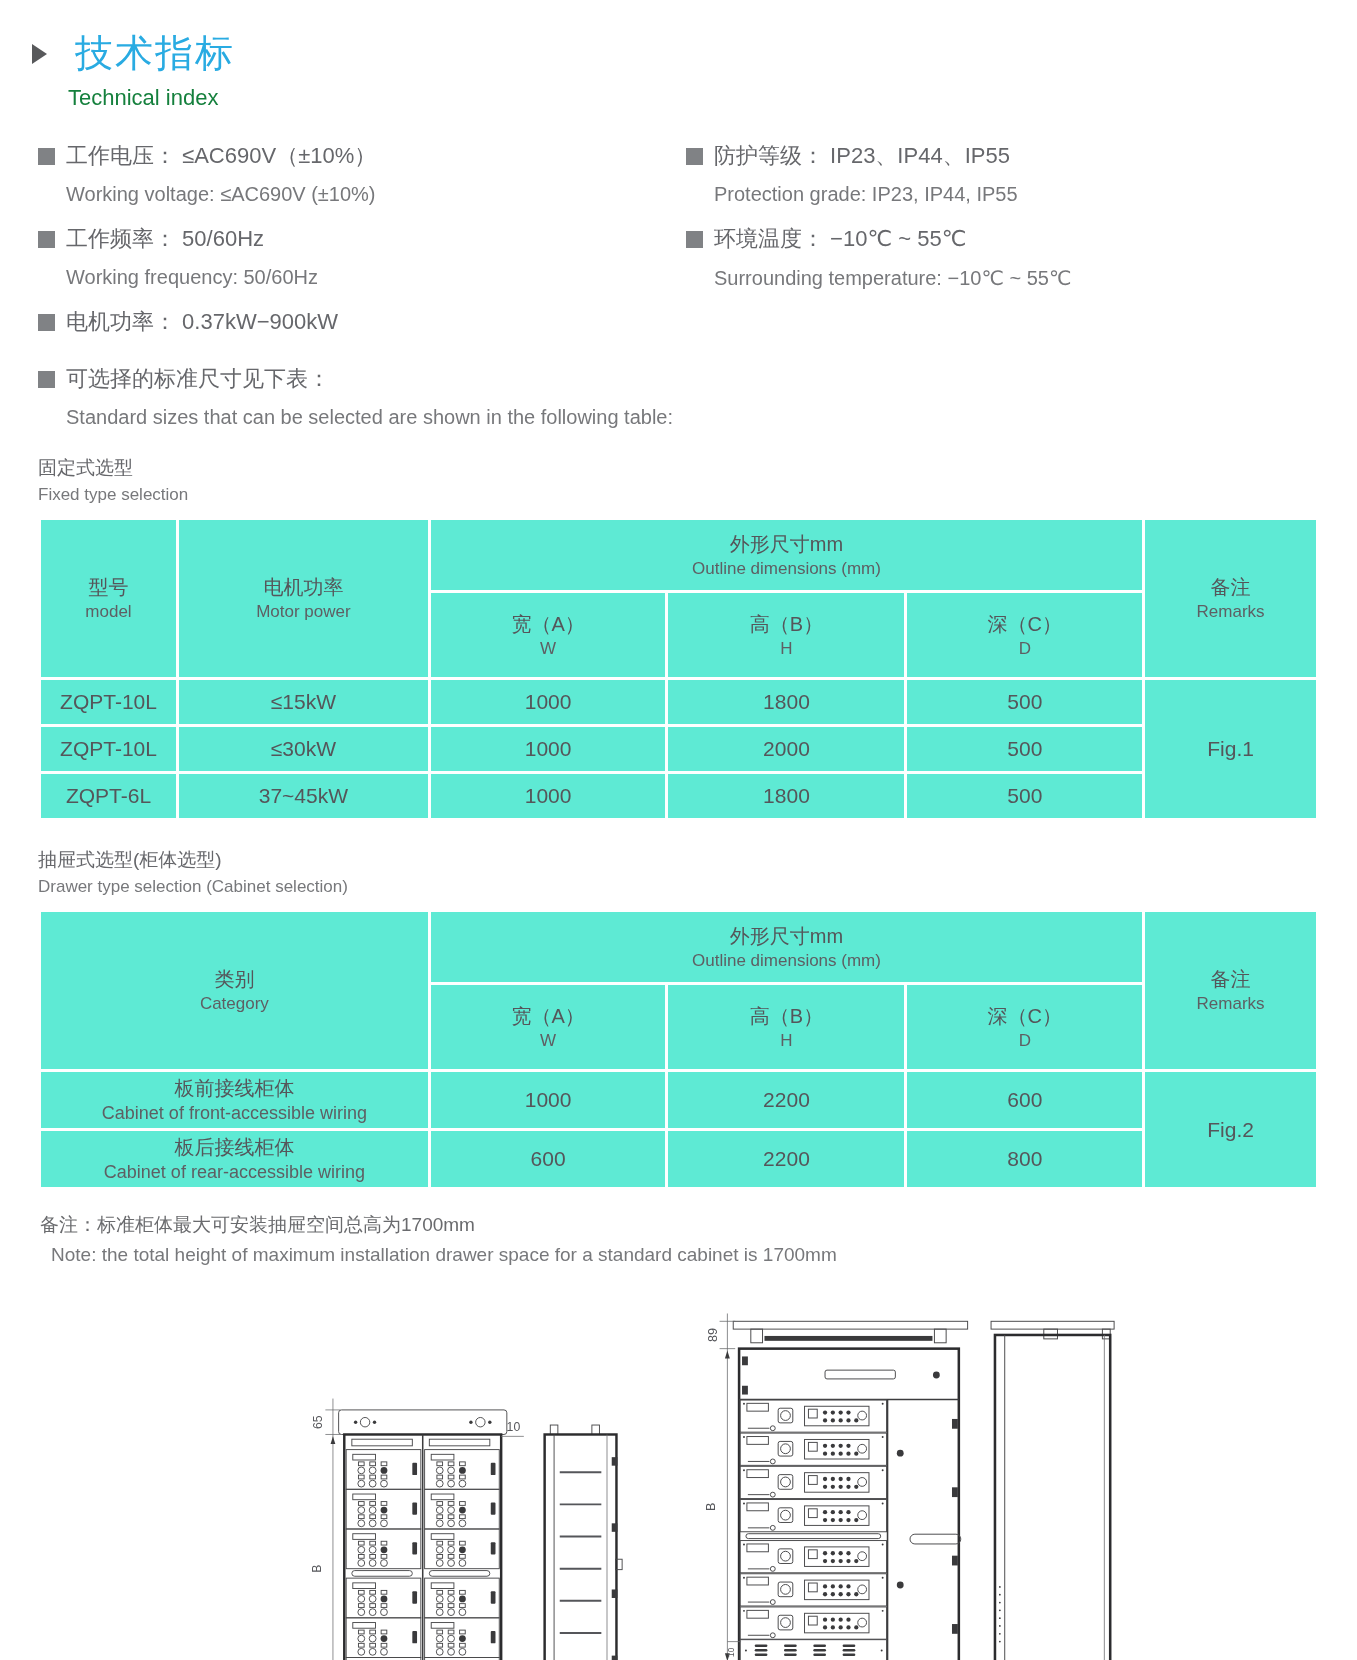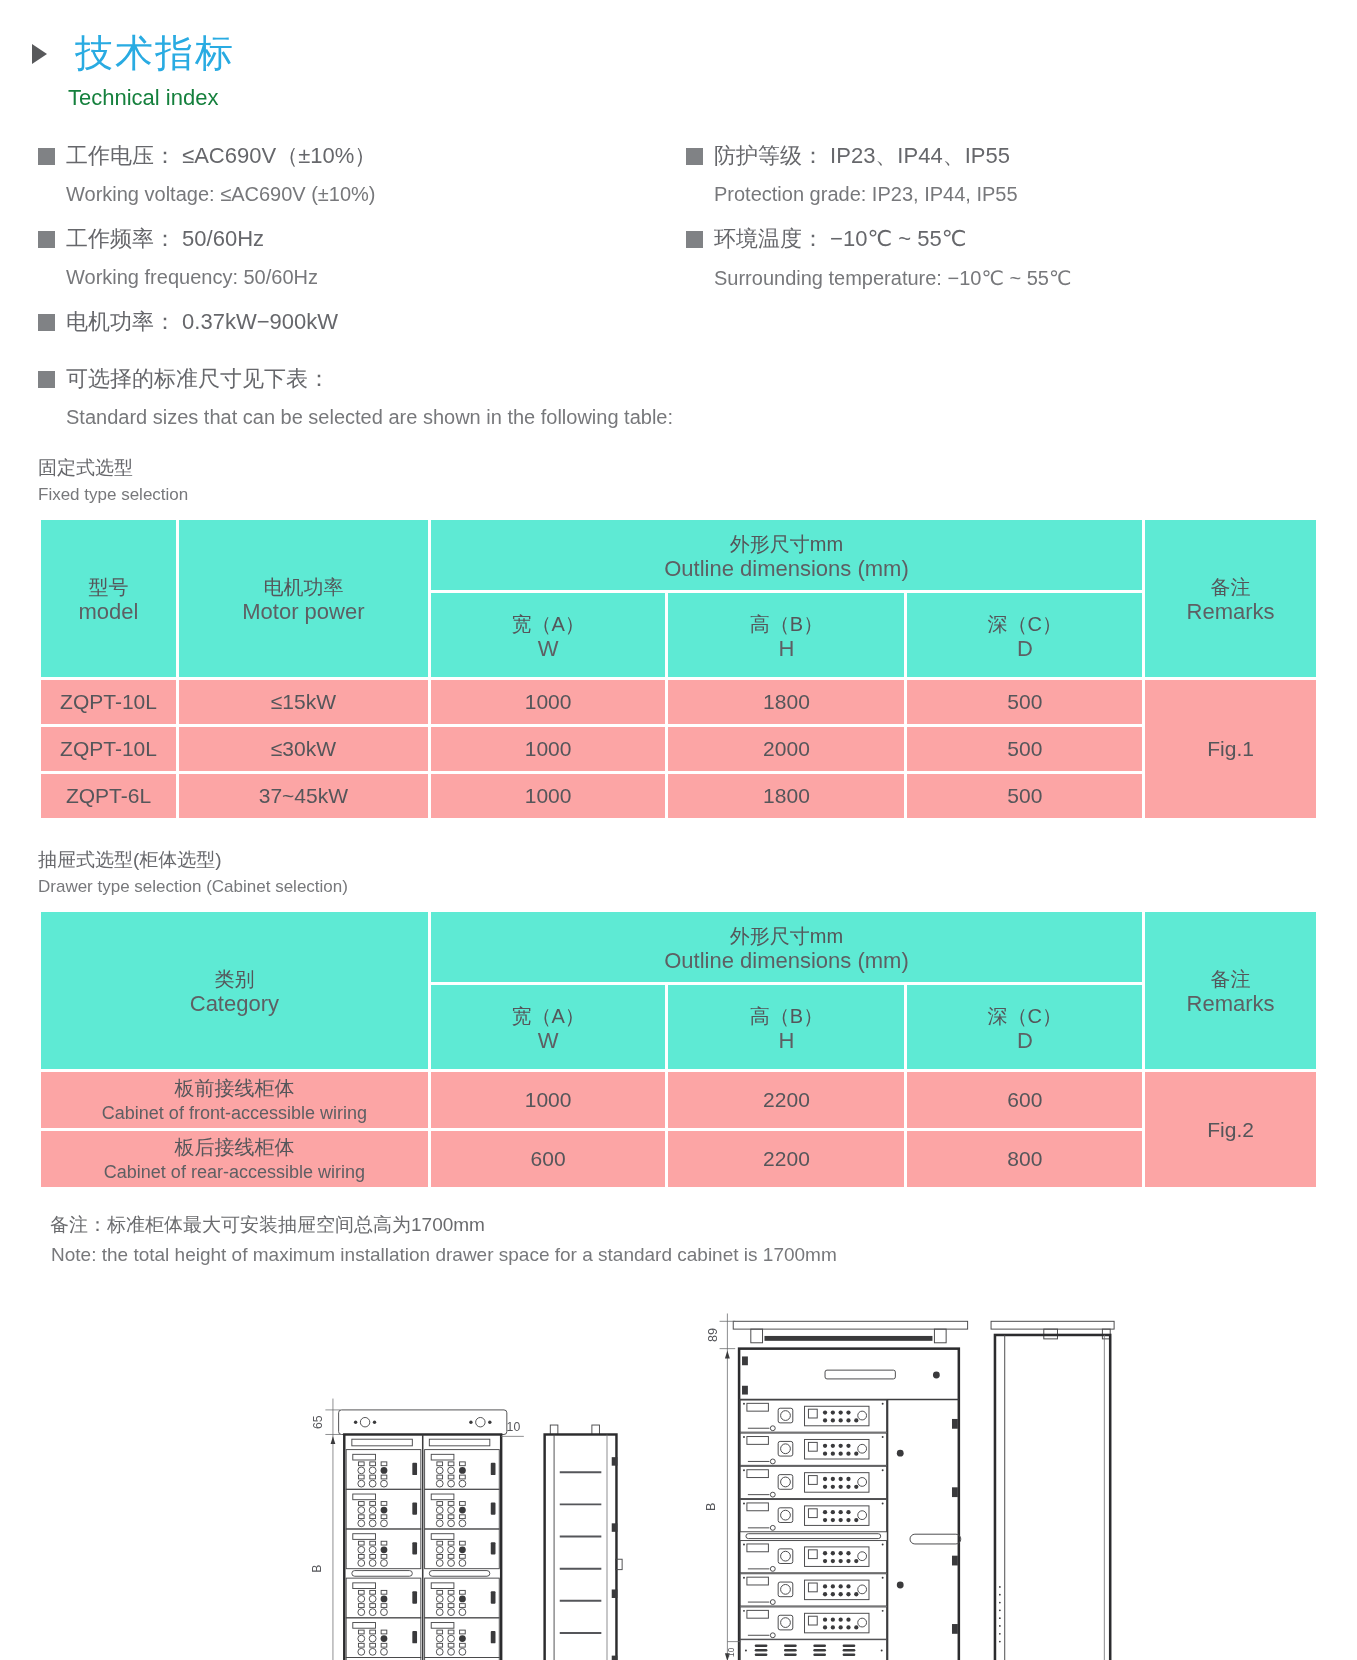--- a/index.html
+++ b/index.html
@@ -27,32 +27,32 @@
   .sizes-note{margin-top:19px;}
 
   
   .sec-zh{font-size:19px;color:#66676b;margin:26px 0 4px 0;}
   .sec-en{font-size:17px;color:#77787b;margin:0 0 12px 0;}
 
   
   table.spec-table{width:100%;border-collapse:collapse;table-layout:fixed;}
   table.spec-table td{border:3px solid #ffffff;text-align:center;vertical-align:middle;padding:0;}
   td.hc{background:#5eead4;color:#55565a;}
-  td.dc{background:#fca5a5;color:#55565a;font-size:21px;}
+  td.dc{background:#5eead4;color:#55565a;font-size:21px;}
   tr.hrow1 td{height:70px;}
   tr.hrow2 td{height:84px;}
   tr.drow td{height:44px;}
   tr.drow2 td{height:56px;}
   .h-zh{font-size:20px;line-height:26px;}
-  .h-en{font-size:22px;line-height:23px;color:#5e5f63;}
+  .h-en{font-size:17px;line-height:23px;color:#5e5f63;}
   .cat-zh{font-size:20px;line-height:25px;}
   .cat-en{font-size:18px;line-height:24px;color:#5e5f63;}
 
   
-  .note-zh{font-size:19px;color:#6a6b6e;margin:22px 0 6px 12px;}
+  .note-zh{font-size:19px;color:#6a6b6e;margin:22px 0 6px 2px;}
   .note-en{font-size:19px;color:#77787b;margin:0 0 0 13px;}
 
   
   .figures{display:flex;justify-content:center;align-items:flex-start;gap:58px;margin:26px 0 0 60px;}
   .figbox{display:flex;flex-direction:column;align-items:center;}
   .figbox.f1{margin-top:82px;}
   svg .ln{stroke:#4a4a4c;fill:none;stroke-width:1;}
   svg .lnm{stroke:#3c3c3e;fill:none;stroke-width:1.6;}
   svg .lnb{stroke:#2c2c2e;fill:none;stroke-width:2.6;}
   svg .thin{stroke:#6a6b6e;fill:none;stroke-width:0.8;}

